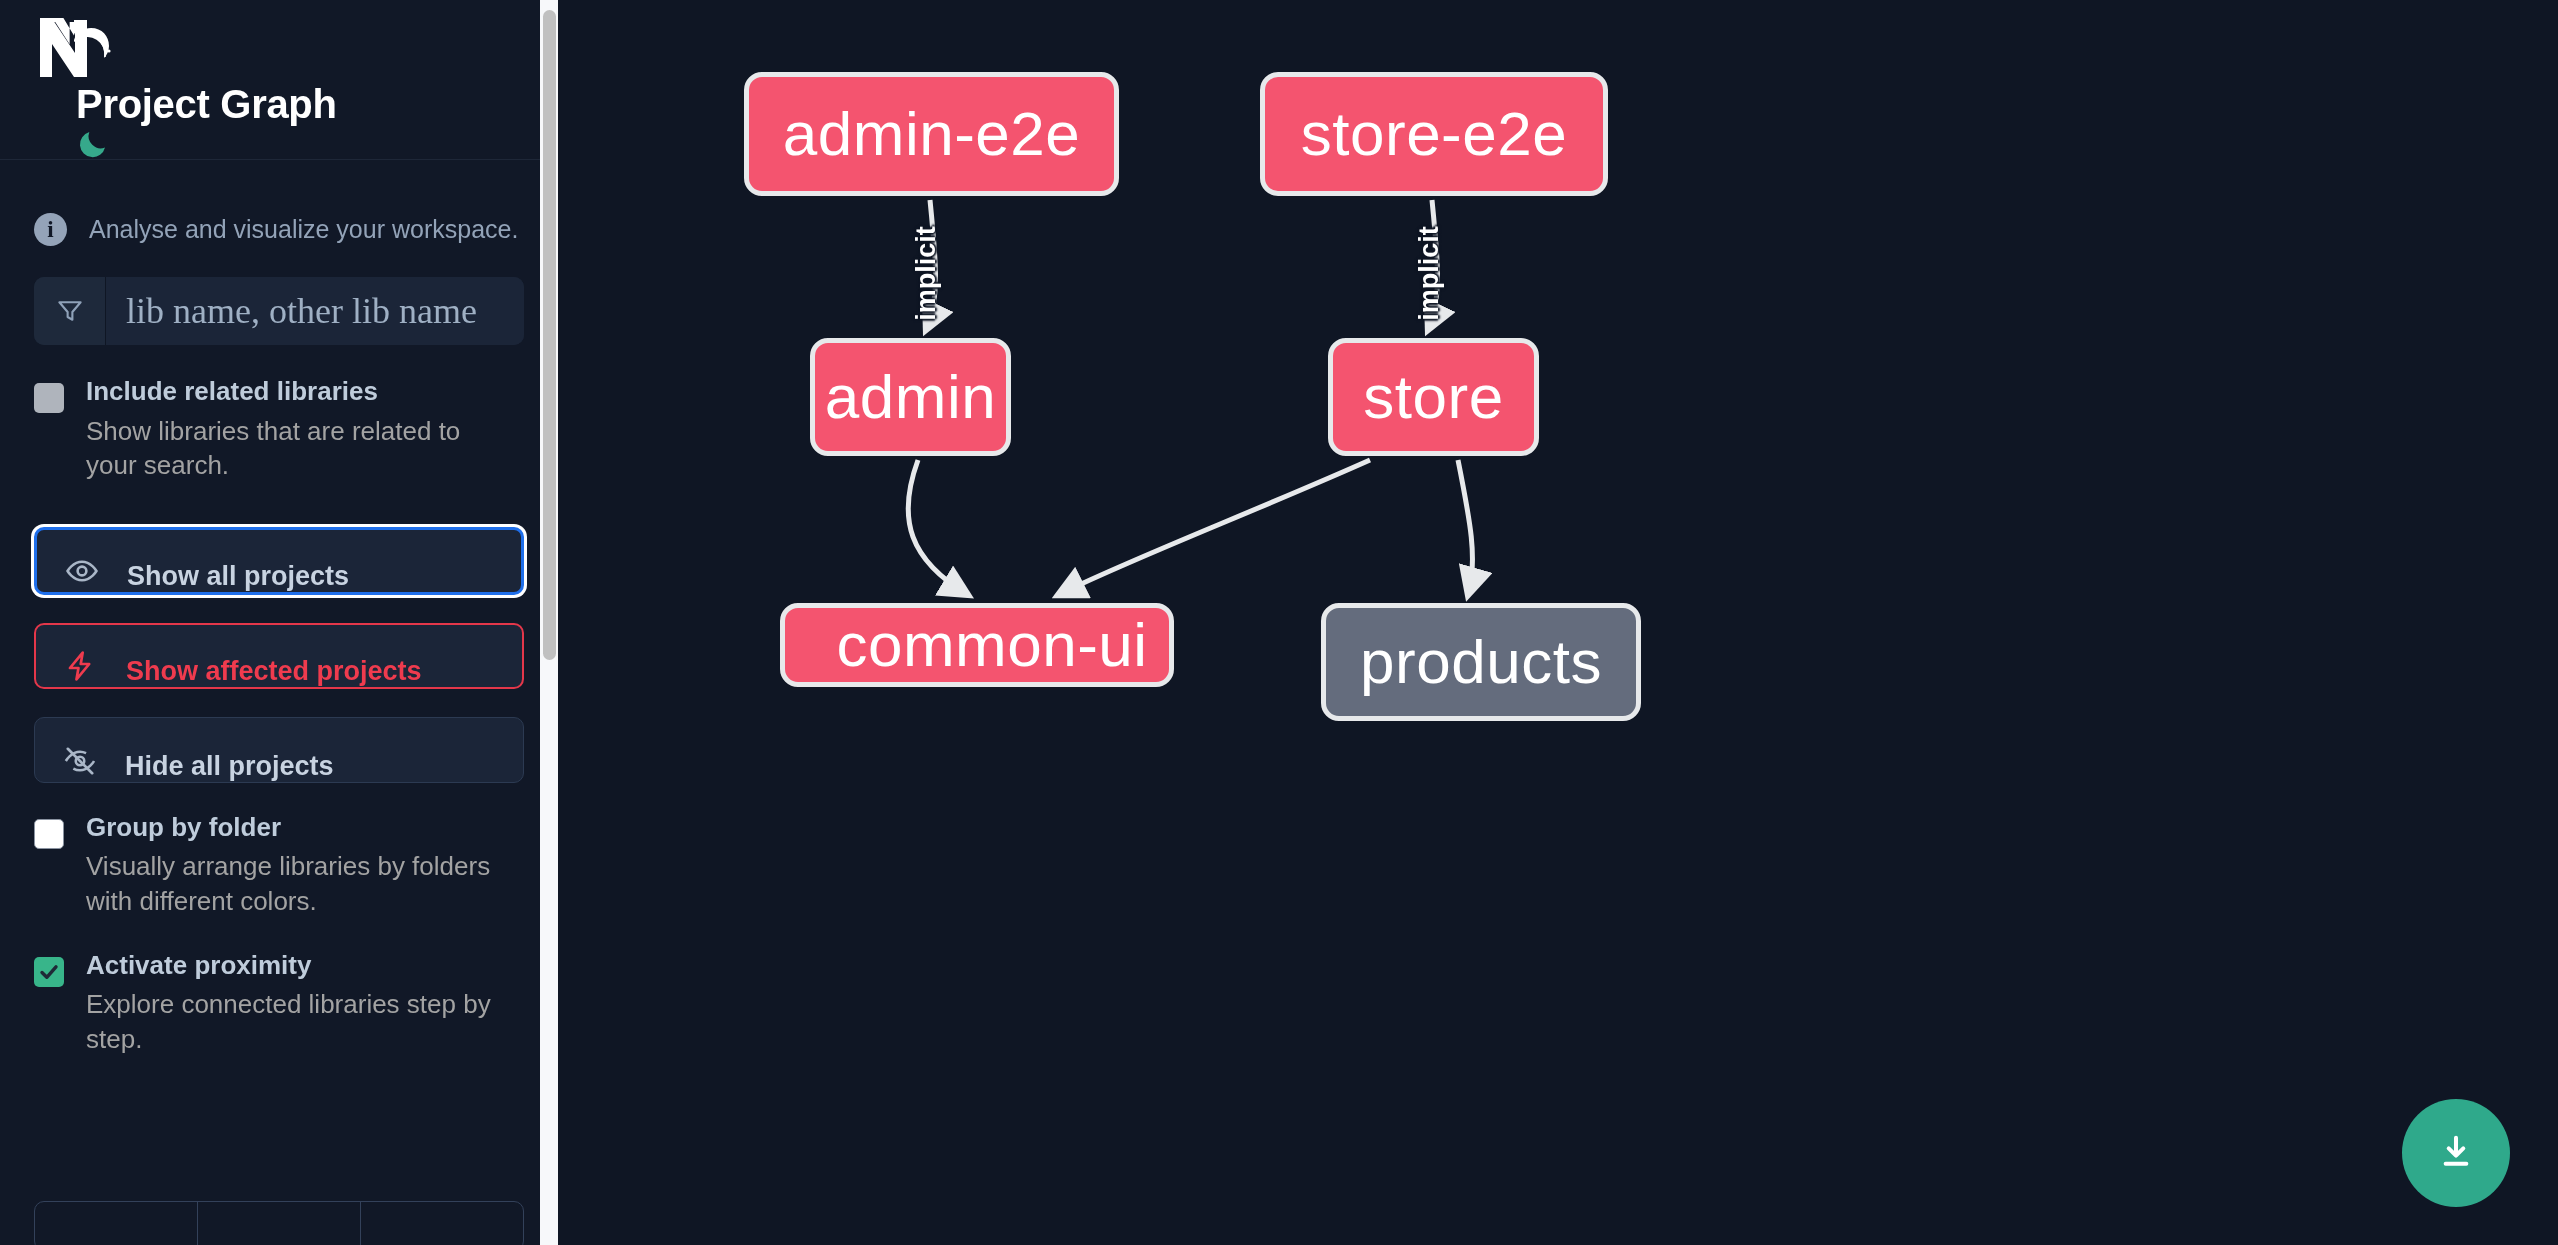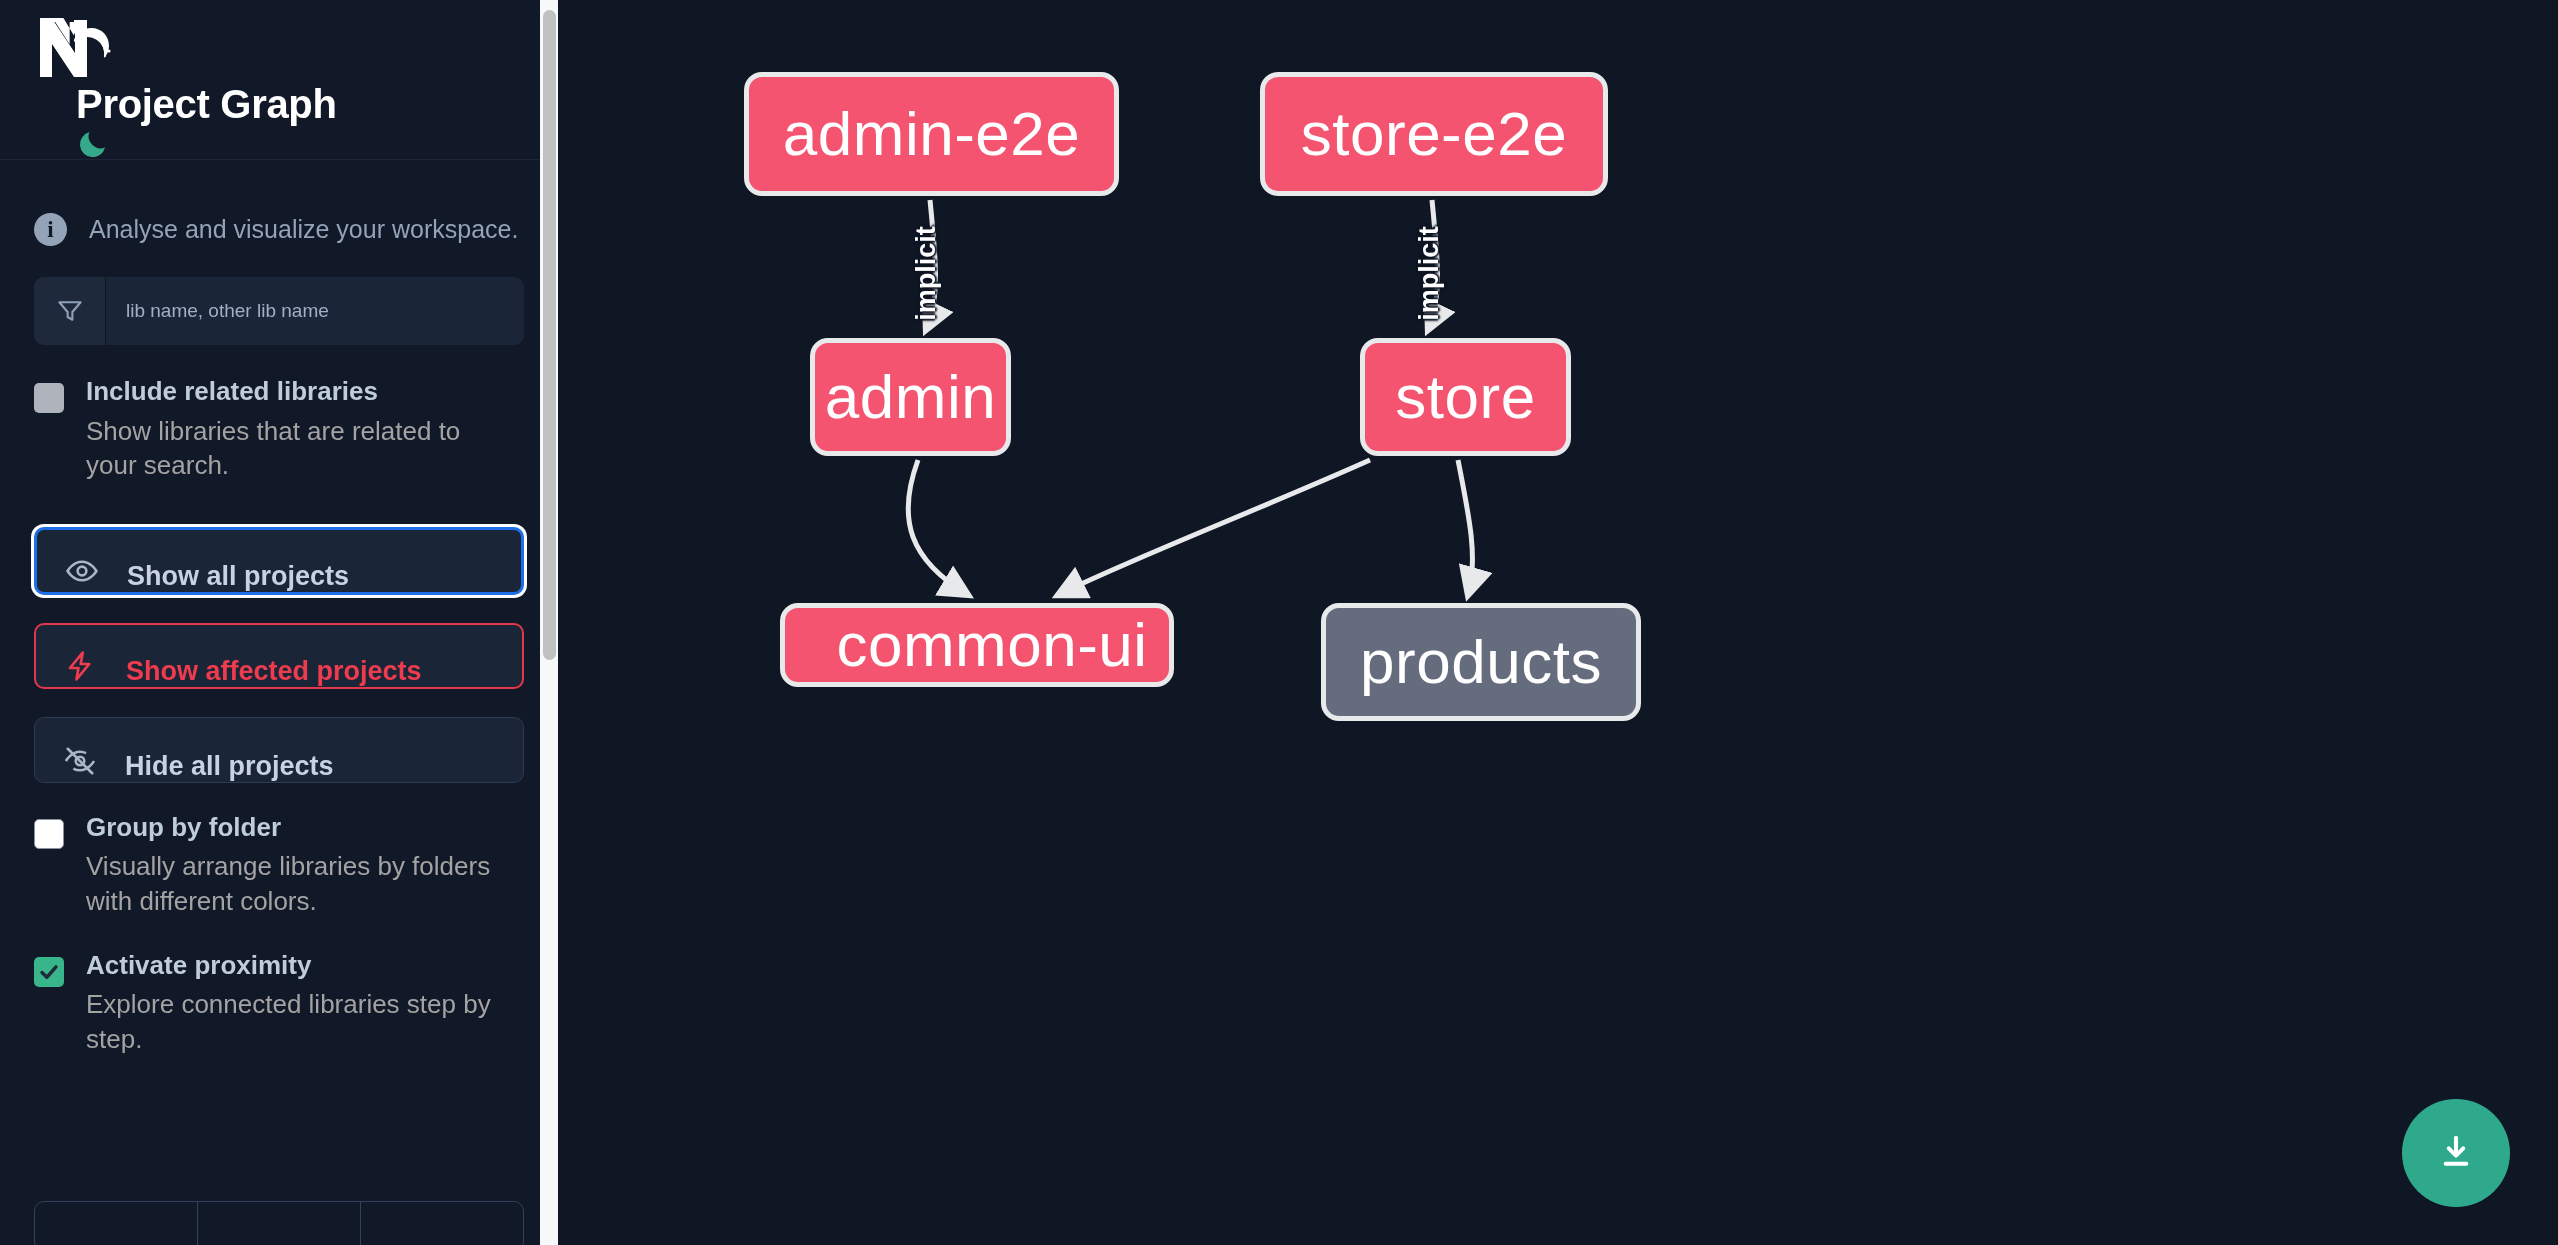--- a/index.html
+++ b/index.html
@@ -96,22 +96,22 @@
     display: flex; align-items: center; justify-content: center;
     border-right: 1px solid #0F1624;
     flex: 0 0 72px;
   }
   .filter-input {
     flex: 1;
     background: #1B2538;
     border: none;
     outline: none;
     color: #C3CEDC;
-    font-size: 19px;
-    font-family: Liberation Sans, sans-serif;
+    font-size: 36px;
+    font-family: Liberation Serif, serif;
     padding: 0 20px;
   }
   .filter-input::placeholder { color: #9FB0C4; }
 
   
   .check-row {
     display: flex;
     gap: 22px;
     margin-top: 32px;
   }
@@ -387,21 +387,21 @@
 
     <div class="node app" style="left:186px;  top:72px;  width:375px; height:124px;">
         <span>admin-e2e</span>
       </div>
     <div class="node app" style="left:702px;  top:72px;  width:348px; height:124px;">
         <span>store-e2e</span>
       </div>
     <div class="node app" style="left:252px;  top:338px; width:201px; height:118px;">
         <span>admin</span>
       </div>
-    <div class="node app" style="left:770px;  top:338px; width:211px; height:118px;margin-left:32px;">
+    <div class="node app" style="left:770px;  top:338px; width:211px; height:118px;">
         <span>store</span>
       </div>
     <div class="node lib" style="left:222px;  top:603px; width:394px; height:84px;padding-left:30px;">
         <span>common-ui</span>
       </div>
     <div class="node inactive" style="left:763px;  top:603px; width:320px; height:118px;">
         <span>products</span>
       </div>
 
     <div class="edge-label" style="left:308px; top:258px; width:120px; text-align:center;">implicit</div>

